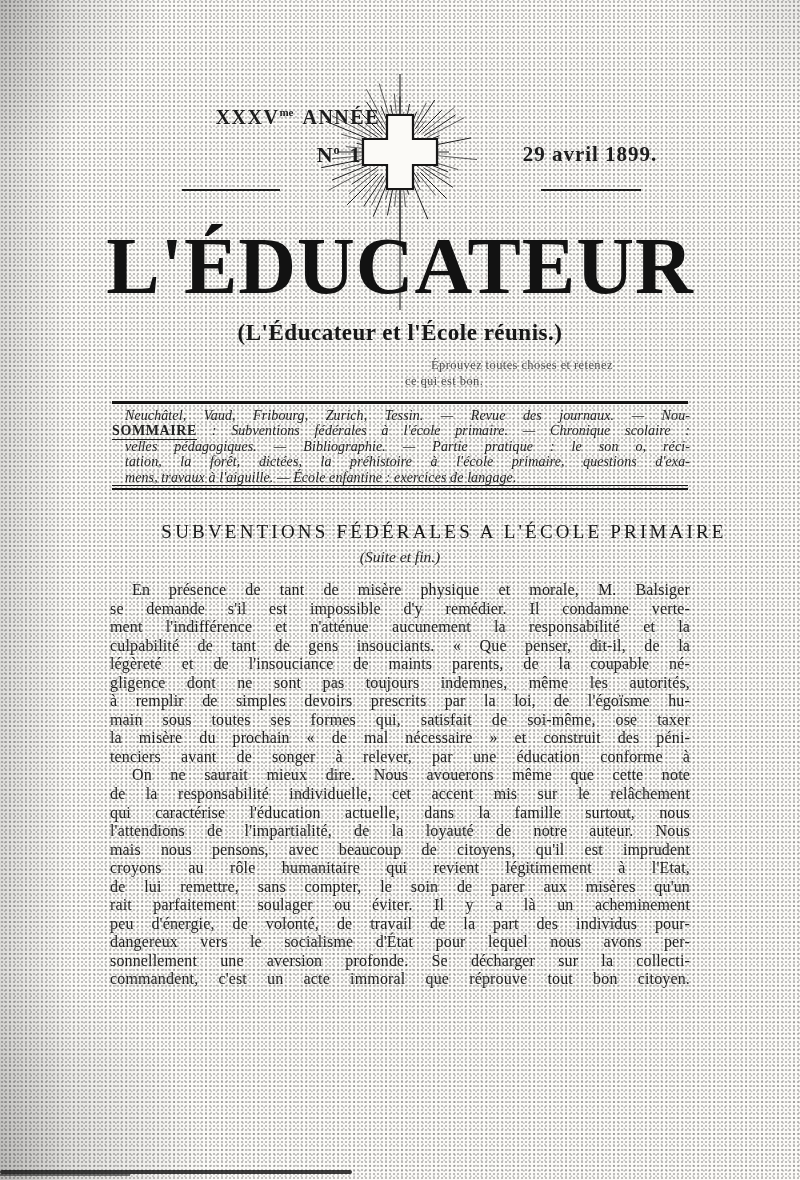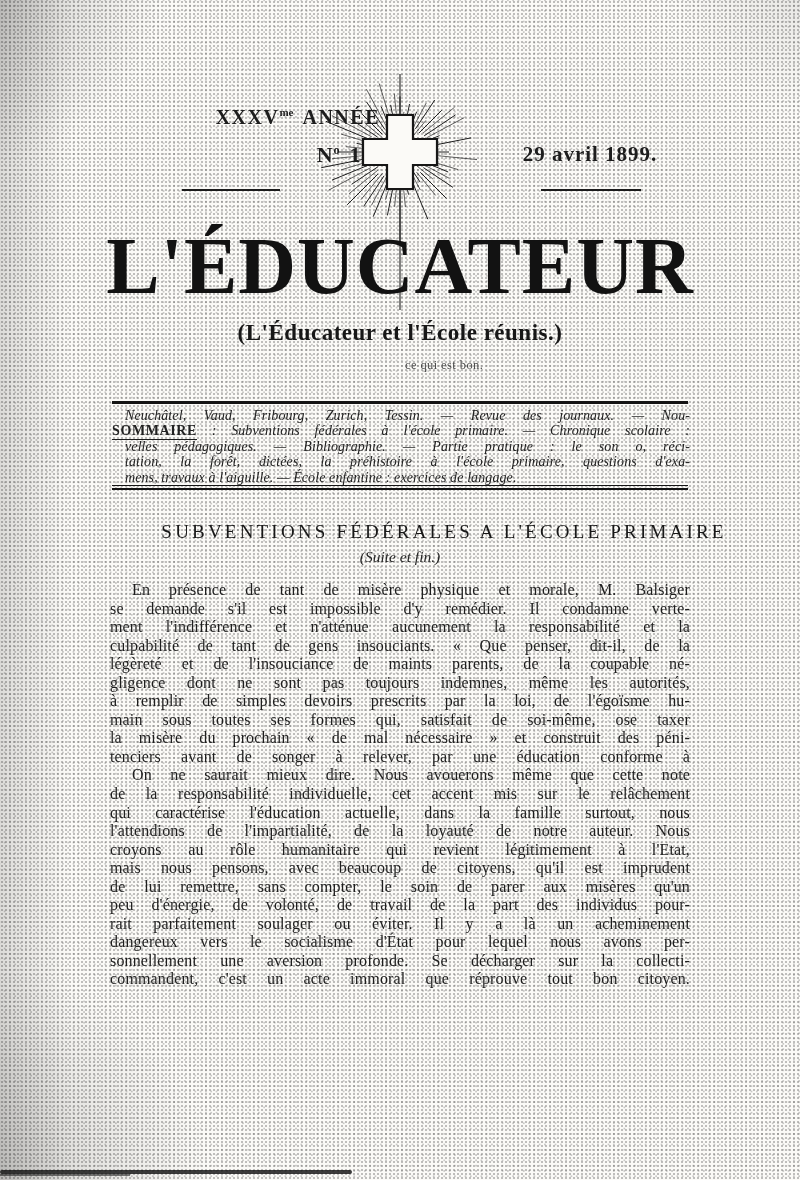--- a/index.html
+++ b/index.html
@@ -157,20 +157,21 @@
         <line x1="130.0" y1="86.0" x2="170.9" y2="77.9" stroke="#1e1e1e" stroke-width="1"></line>
         <line x1="120.1" y1="90.0" x2="135.6" y2="88.5" stroke="#1e1e1e" stroke-width="0.7"></line>
       </g>
     <path d="M 87 55 L 113 55 L 113 79 L 137 79 L 137 105 L 113 105 L 113 129 L 87 129 L 87 105 L 63 105 L 63 79 L 87 79 Z" fill="#fbfaf7" stroke="#161616" stroke-width="2.2"></path>
   </svg>
 
   <div class="abs title">L'ÉDUCATEUR</div>
   <div class="abs subtitle">(L'Éducateur et l'École réunis.)</div>
 
   <div class="abs motto">
+    <div class="l1">Éprouvez toutes choses et retenez</div>
     <div>ce qui est bon.</div>
   </div>
 
   <div class="abs rule-top"></div>
 
   <div class="abs sommaire">
     <div class="som-line cont">Neuchâtel, Vaud, Fribourg, Zurich, Tessin. — Revue des journaux. — Nou-</div>
     <div class="som-line"><span class="som-label">SOMMAIRE</span><span> : Subventions fédérales à l'école primaire. — Chronique scolaire :</span></div>
     <div class="som-line cont">velles pédagogiques. — Bibliographie. — Partie pratique : le son o, réci-</div>
     <div class="som-line cont">tation, la forêt, dictées, la préhistoire à l'école primaire, questions d'exa-</div>
@@ -190,25 +191,25 @@
     <div class="bline">légèreté et de l'insouciance de maints parents, de la coupable né-</div>
     <div class="bline">gligence dont ne sont pas toujours indemnes, même les autorités,</div>
     <div class="bline">à remplir de simples devoirs prescrits par la loi, de l'égoïsme hu-</div>
     <div class="bline">main sous toutes ses formes qui, satisfait de soi-même, ose taxer</div>
     <div class="bline">la misère du prochain « de mal nécessaire » et construit des péni-</div>
     <div class="bline">tenciers avant de songer à relever, par une éducation conforme à</div>
     <div class="bline first">On ne saurait mieux dire. Nous avouerons même que cette note</div>
     <div class="bline">de la responsabilité individuelle, cet accent mis sur le relâchement</div>
     <div class="bline">qui caractérise l'éducation actuelle, dans la famille surtout, nous</div>
     <div class="bline">l'attendions de l'impartialité, de la loyauté de notre auteur. Nous</div>
+    <div class="bline">mais nous pensons, avec beaucoup de citoyens, qu'il est imprudent</div>
     <div class="bline">croyons au rôle humanitaire qui revient légitimement à l'Etat,</div>
-    <div class="bline">mais nous pensons, avec beaucoup de citoyens, qu'il est imprudent</div>
     <div class="bline">de lui remettre, sans compter, le soin de parer aux misères qu'un</div>
+    <div class="bline">rait parfaitement soulager ou éviter. Il y a là un acheminement</div>
     <div class="bline">peu d'énergie, de volonté, de travail de la part des individus pour-</div>
-    <div class="bline">rait parfaitement soulager ou éviter. Il y a là un acheminement</div>
     <div class="bline">dangereux vers le socialisme d'État pour lequel nous avons per-</div>
     <div class="bline">sonnellement une aversion profonde. Se décharger sur la collecti-</div>
     <div class="bline">commandent, c'est un acte immoral que réprouve tout bon citoyen.</div>
   </div>
 
   <div class="abs smudge-bottom"></div>
   <div class="abs smudge-bottom2"></div>
 </div>
 
 </body></html>

